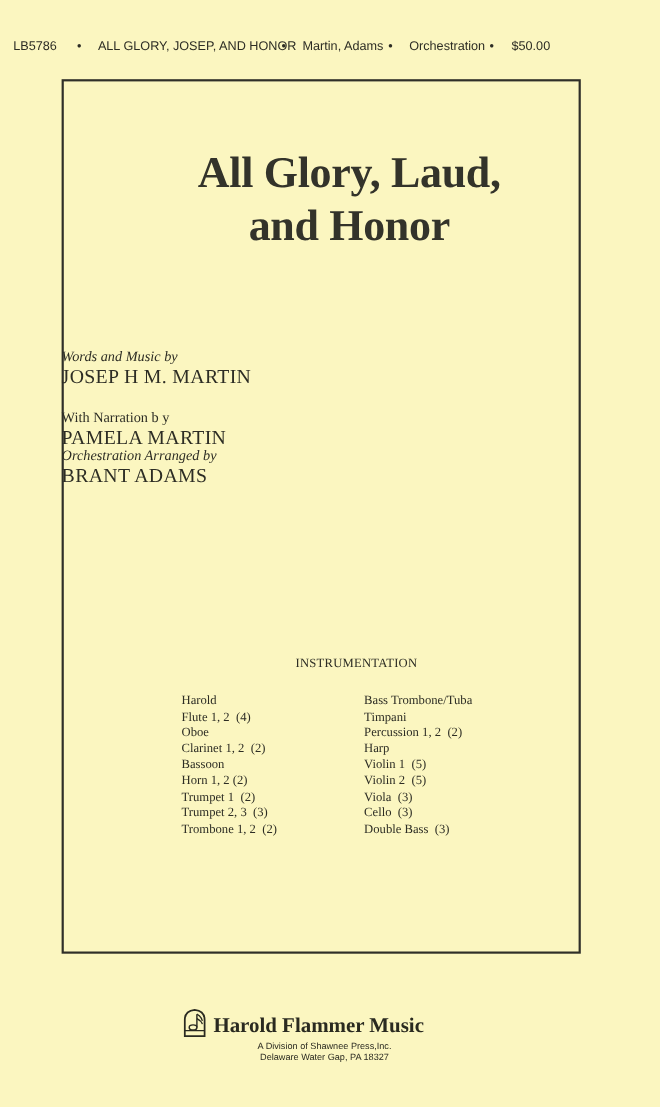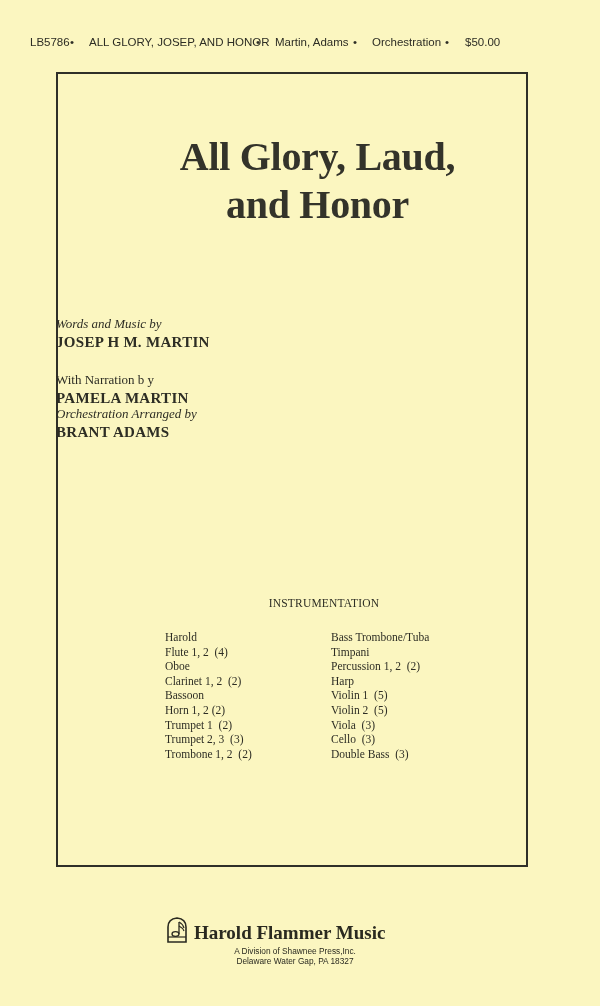--- a/index.html
+++ b/index.html
@@ -56,24 +56,23 @@
     text-align: left;
     font-family: "Liberation Serif", serif;
     color: #2d2d24;
   }
   .credit-role {
     font-size: 13px;
     line-height: 18px;
   }
   .credit-role.italic { font-style: italic; }
   .credit-name {
-    font-size: 15px;
+    font-size: 18px;
     line-height: 18px;
     letter-spacing: 0.3px;
-    font-weight: bold;
   }
   .credit-note {
     font-style: italic;
     font-size: 10.5px;
     line-height: 16px;
   }
   .instr-heading {
     position: absolute;
     top: 597px;
     left: 56px;
@@ -128,21 +127,21 @@
     font-size: 8.3px;
     line-height: 10px;
     white-space: nowrap;
     color: #2a2a20;
   }
 </style>
 </head>
 <body>
 
 <div class="header-line">
-  <span style="left:30px;text-align:right;">LB5786</span>
+  <span style="left:12px;text-align:right;">LB5786</span>
   <span style="left:70px;">•</span>
   <span style="left:89px;">ALL GLORY, JOSEP, AND HONOR</span>
   <span style="left:256px;">•</span>
   <span style="left:275px;">Martin, Adams</span>
   <span style="left:353px;">•</span>
   <span style="left:372px;">Orchestration</span>
   <span style="left:445px;">•</span>
   <span style="left:465px;">$50.00</span>
 </div>
 

